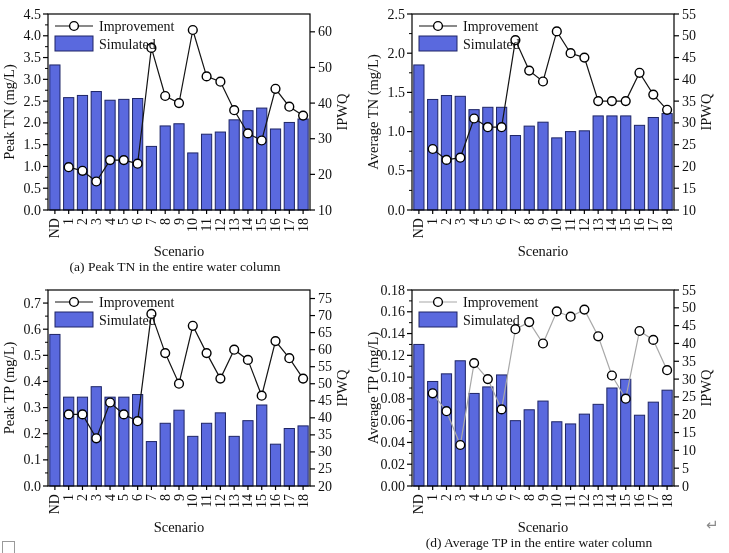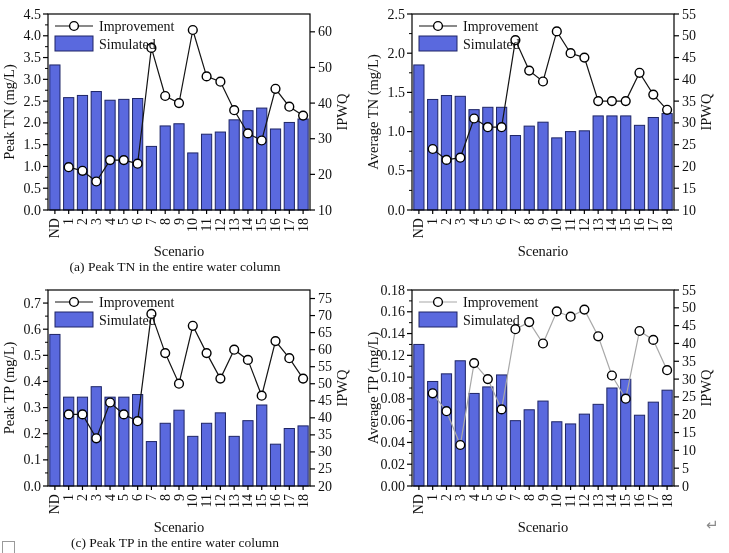--- a/index.html
+++ b/index.html
@@ -444,21 +444,20 @@
           <text x="347" y="110" font-size="14.5" text-anchor="middle" transform="rotate(-90 347 110)">IPWQ</text>
           <text x="179" y="254" font-size="14.5" text-anchor="middle">Scenario</text>
           <g>
             <line x1="55" y1="24" x2="93" y2="24" stroke="#141414" stroke-width="1.2"></line>
             <circle cx="74" cy="24" r="4.4" fill="#ffffff" stroke="#000000" stroke-width="1.4"></circle>
             <text x="99" y="28.5" font-size="14">Improvement</text>
             <rect x="55" y="34" width="38" height="15" fill="#5a69de" stroke="#1e2566" stroke-width="1"></rect>
             <text x="99" y="47" font-size="14">Simulated</text>
           </g>
         </svg>
-      <figcaption class="caption">(c) Peak TP in the entire water column</figcaption>
     </figure>
 
     <figure class="panel">
       <svg width="364" height="256" viewBox="0 0 364 256">
           <g>
             <rect x="49.79" y="66.44" width="10.20" height="141.56" fill="#5a69de" stroke="#1e2566" stroke-width="1"></rect>
             <rect x="63.58" y="103.47" width="10.20" height="104.53" fill="#5a69de" stroke="#1e2566" stroke-width="1"></rect>
             <rect x="77.37" y="95.84" width="10.20" height="112.16" fill="#5a69de" stroke="#1e2566" stroke-width="1"></rect>
             <rect x="91.16" y="82.78" width="10.20" height="125.22" fill="#5a69de" stroke="#1e2566" stroke-width="1"></rect>
             <rect x="104.95" y="115.44" width="10.20" height="92.56" fill="#5a69de" stroke="#1e2566" stroke-width="1"></rect>
@@ -600,19 +599,20 @@
           <text x="347" y="110" font-size="14.5" text-anchor="middle" transform="rotate(-90 347 110)">IPWQ</text>
           <text x="179" y="254" font-size="14.5" text-anchor="middle">Scenario</text>
           <g>
             <line x1="55" y1="24" x2="93" y2="24" stroke="#a8a8a8" stroke-width="1.2"></line>
             <circle cx="74" cy="24" r="4.4" fill="#ffffff" stroke="#000000" stroke-width="1.4"></circle>
             <text x="99" y="28.5" font-size="14">Improvement</text>
             <rect x="55" y="34" width="38" height="15" fill="#5a69de" stroke="#1e2566" stroke-width="1"></rect>
             <text x="99" y="47" font-size="14">Simulated</text>
           </g>
         </svg>
+      <figcaption class="caption">(d) Average TP in the entire water column</figcaption>
     </figure>
 
   </div>
 
   <div class="anchor-box"></div>
   <div class="return-mark">↵</div>
 </div>
 
 </body></html>

